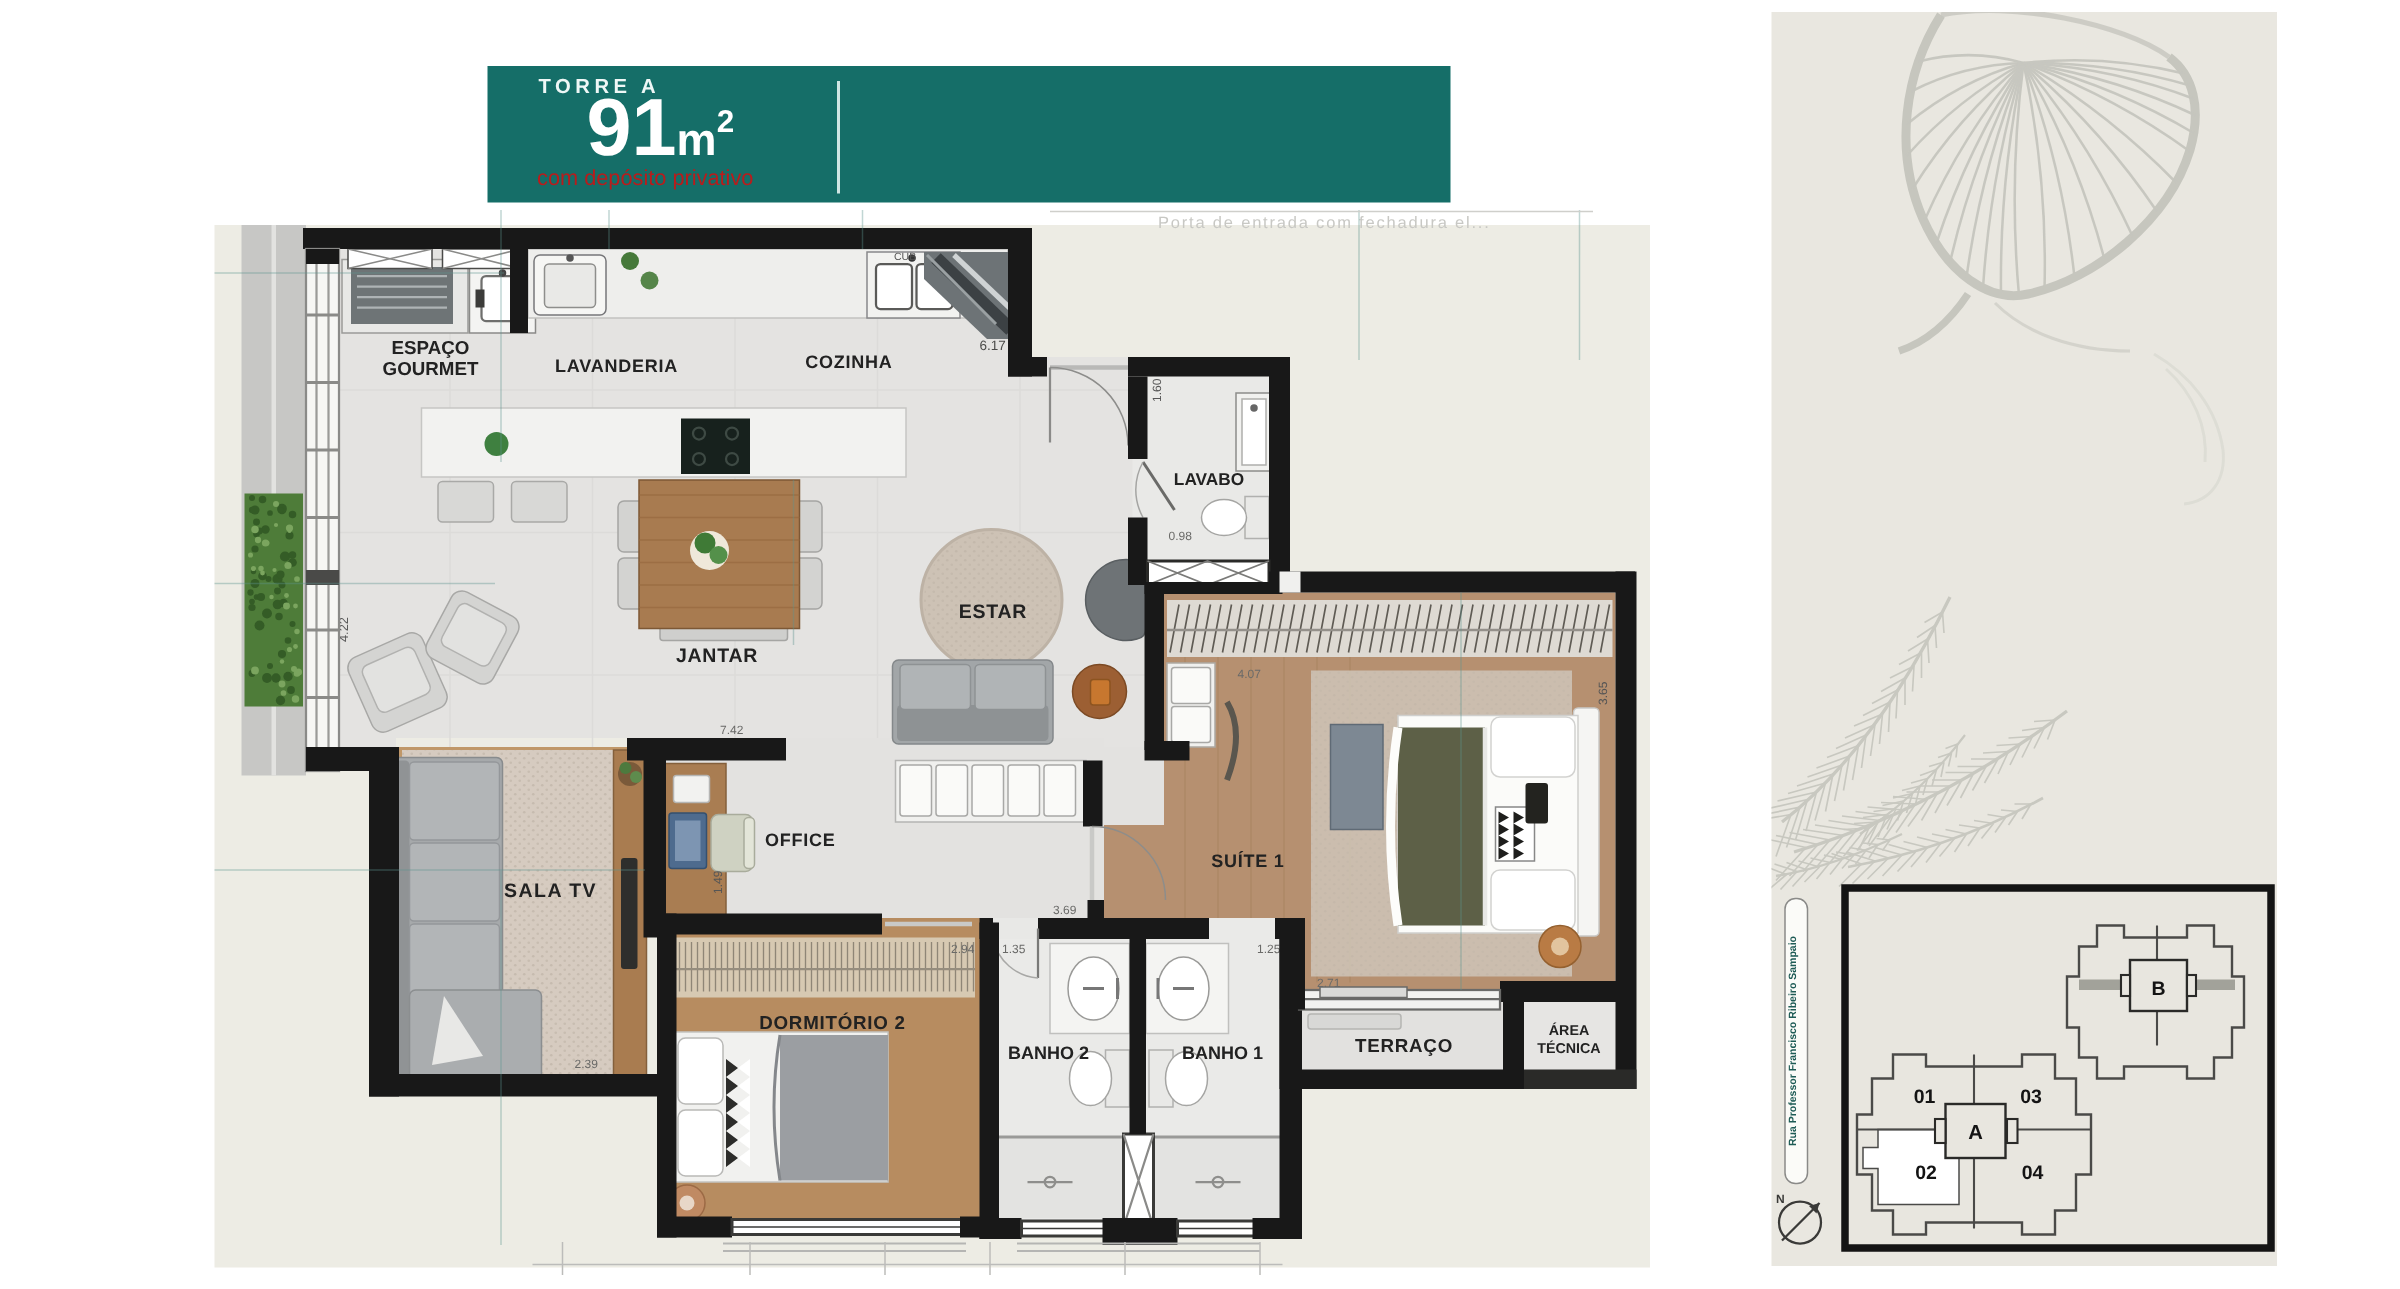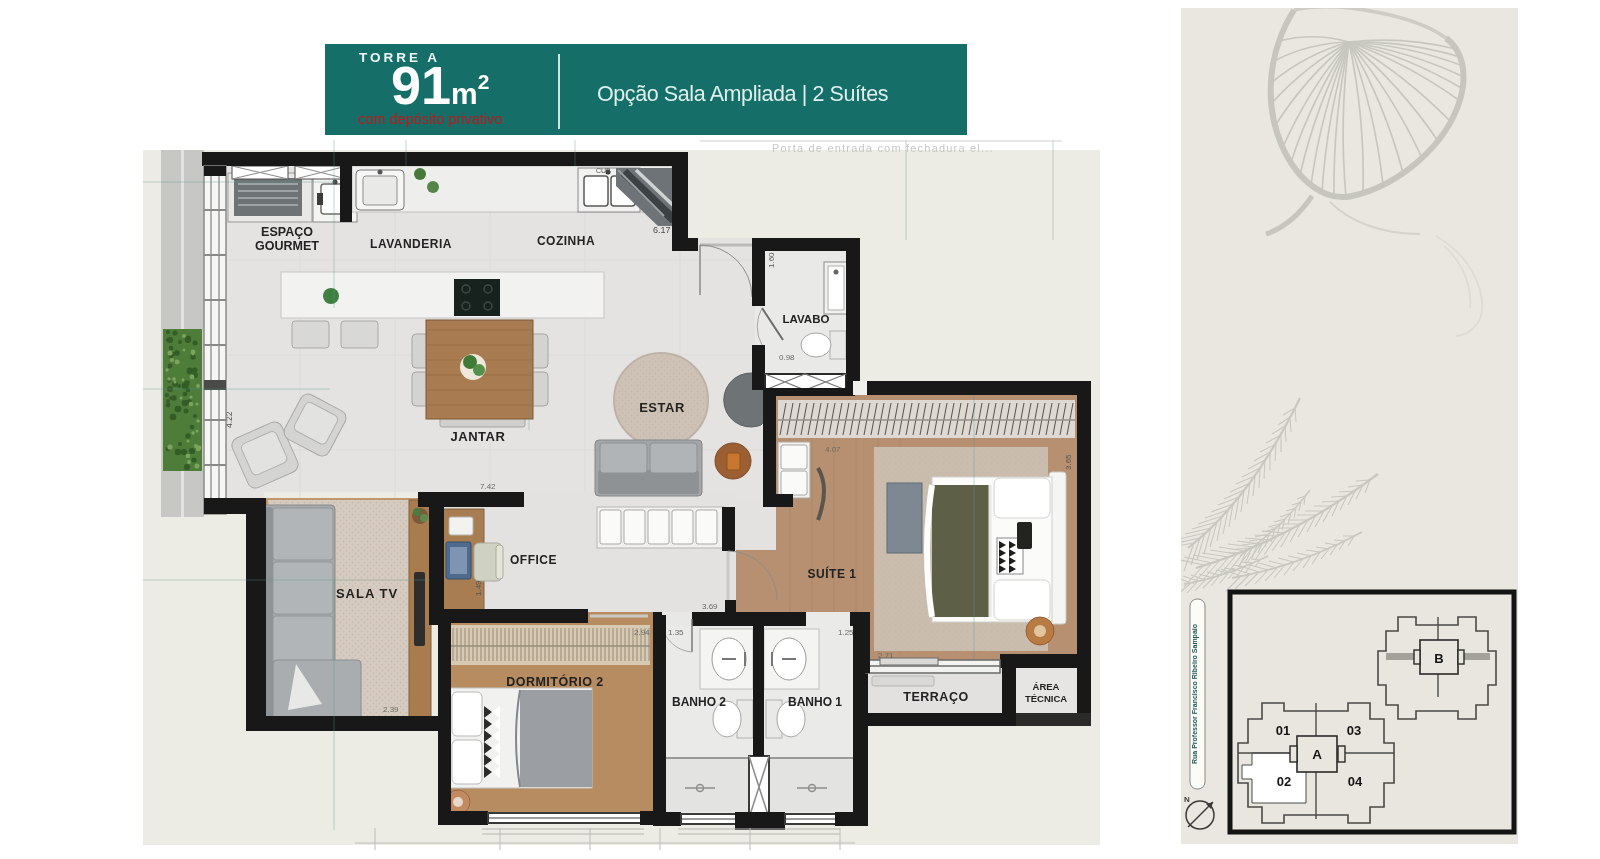--- a/index.html
+++ b/index.html
@@ -72,21 +72,20 @@
   <div class="abs" style="left:325px;top:44px;width:642px;height:91px;background:#156e68;"></div>
 
   <div class="abs" style="left:359px;top:50px;color:#eef7f6;font-size:13.5px;letter-spacing:3px;font-weight:600;">TORRE A</div>
 
   <div class="abs" style="left:355px;top:63px;color:#ffffff;font-weight:800;font-size:54px;line-height:0.82;margin-left:36px;">91<span style="font-size:30px;font-weight:800;">m</span><span style="font-size:21px;font-weight:800;vertical-align:15px;">2</span></div>
 
   <div class="abs" style="left:358px;top:111px;color:#b91c1c;font-size:14.5px;font-weight:400;">com depósito privativo</div>
 
   <div class="abs" style="left:558px;top:54px;width:2px;height:75px;background:#cfe5e3;"></div>
 
-  <div class="abs" style="left:560px;top:82px;width:365px;text-align:center;color:#def0ee;font-size:21.5px;font-weight:400;letter-spacing:-0.4px;">Opção Sala Ampliada | 2 Suítes</div>
 
   <svg class="abs" style="left:140px;top:138px;" width="970" height="721" viewBox="140 138 970 721">
     <defs>
       <pattern id="rugdots" width="6" height="6" patternUnits="userSpaceOnUse">
         <circle cx="1.5" cy="1.5" r="0.9" fill="#b9aea1" opacity="0.9"></circle>
         <circle cx="4.5" cy="4.5" r="0.9" fill="#beb3a6"></circle>
       </pattern>
     </defs>
     <g id="plan">
 

